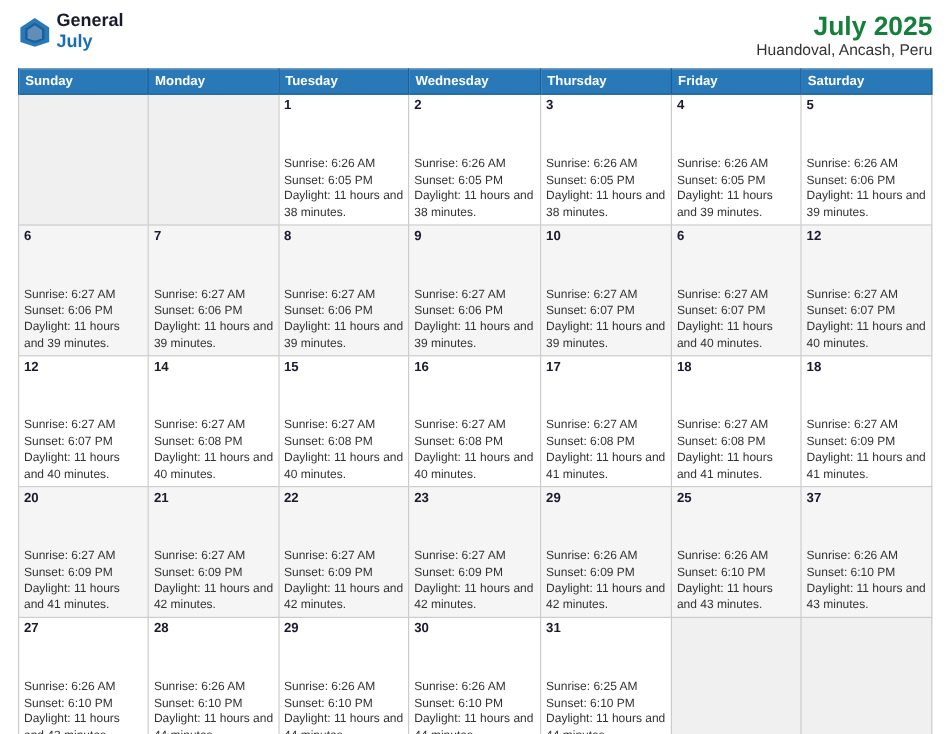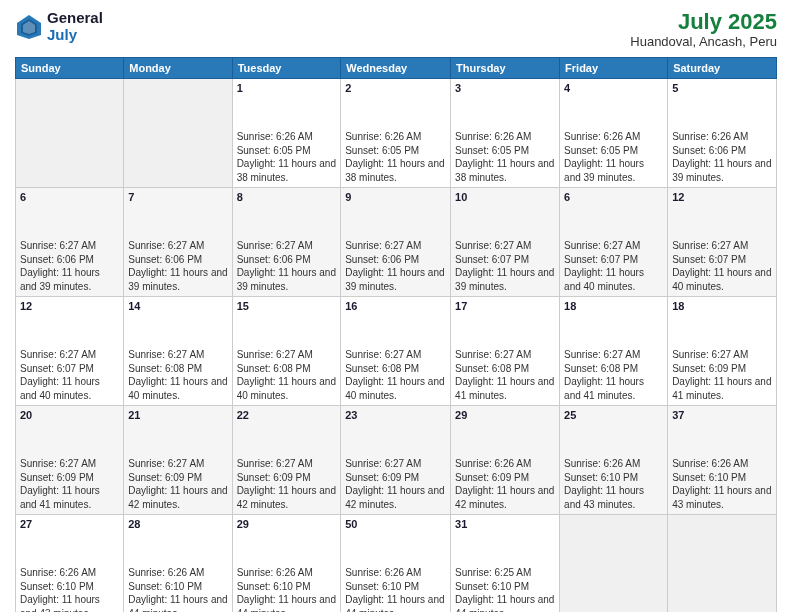--- a/index.html
+++ b/index.html
@@ -256,21 +256,21 @@
           </td>
           <td>
             <div class="day-num">28</div>
             <div class="day-info">Sunrise: 6:26 AM<br>Sunset: 6:10 PM<br>Daylight: 11 hours and 44 minutes.</div>
           </td>
           <td>
             <div class="day-num">29</div>
             <div class="day-info">Sunrise: 6:26 AM<br>Sunset: 6:10 PM<br>Daylight: 11 hours and 44 minutes.</div>
           </td>
           <td>
-            <div class="day-num">50</div>
+            <div class="day-num">30</div>
             <div class="day-info">Sunrise: 6:26 AM<br>Sunset: 6:10 PM<br>Daylight: 11 hours and 44 minutes.</div>
           </td>
           <td>
             <div class="day-num">31</div>
             <div class="day-info">Sunrise: 6:25 AM<br>Sunset: 6:10 PM<br>Daylight: 11 hours and 44 minutes.</div>
           </td>
           <td class="empty-cell"></td>
           <td class="empty-cell"></td>
         </tr>
       </tbody>

